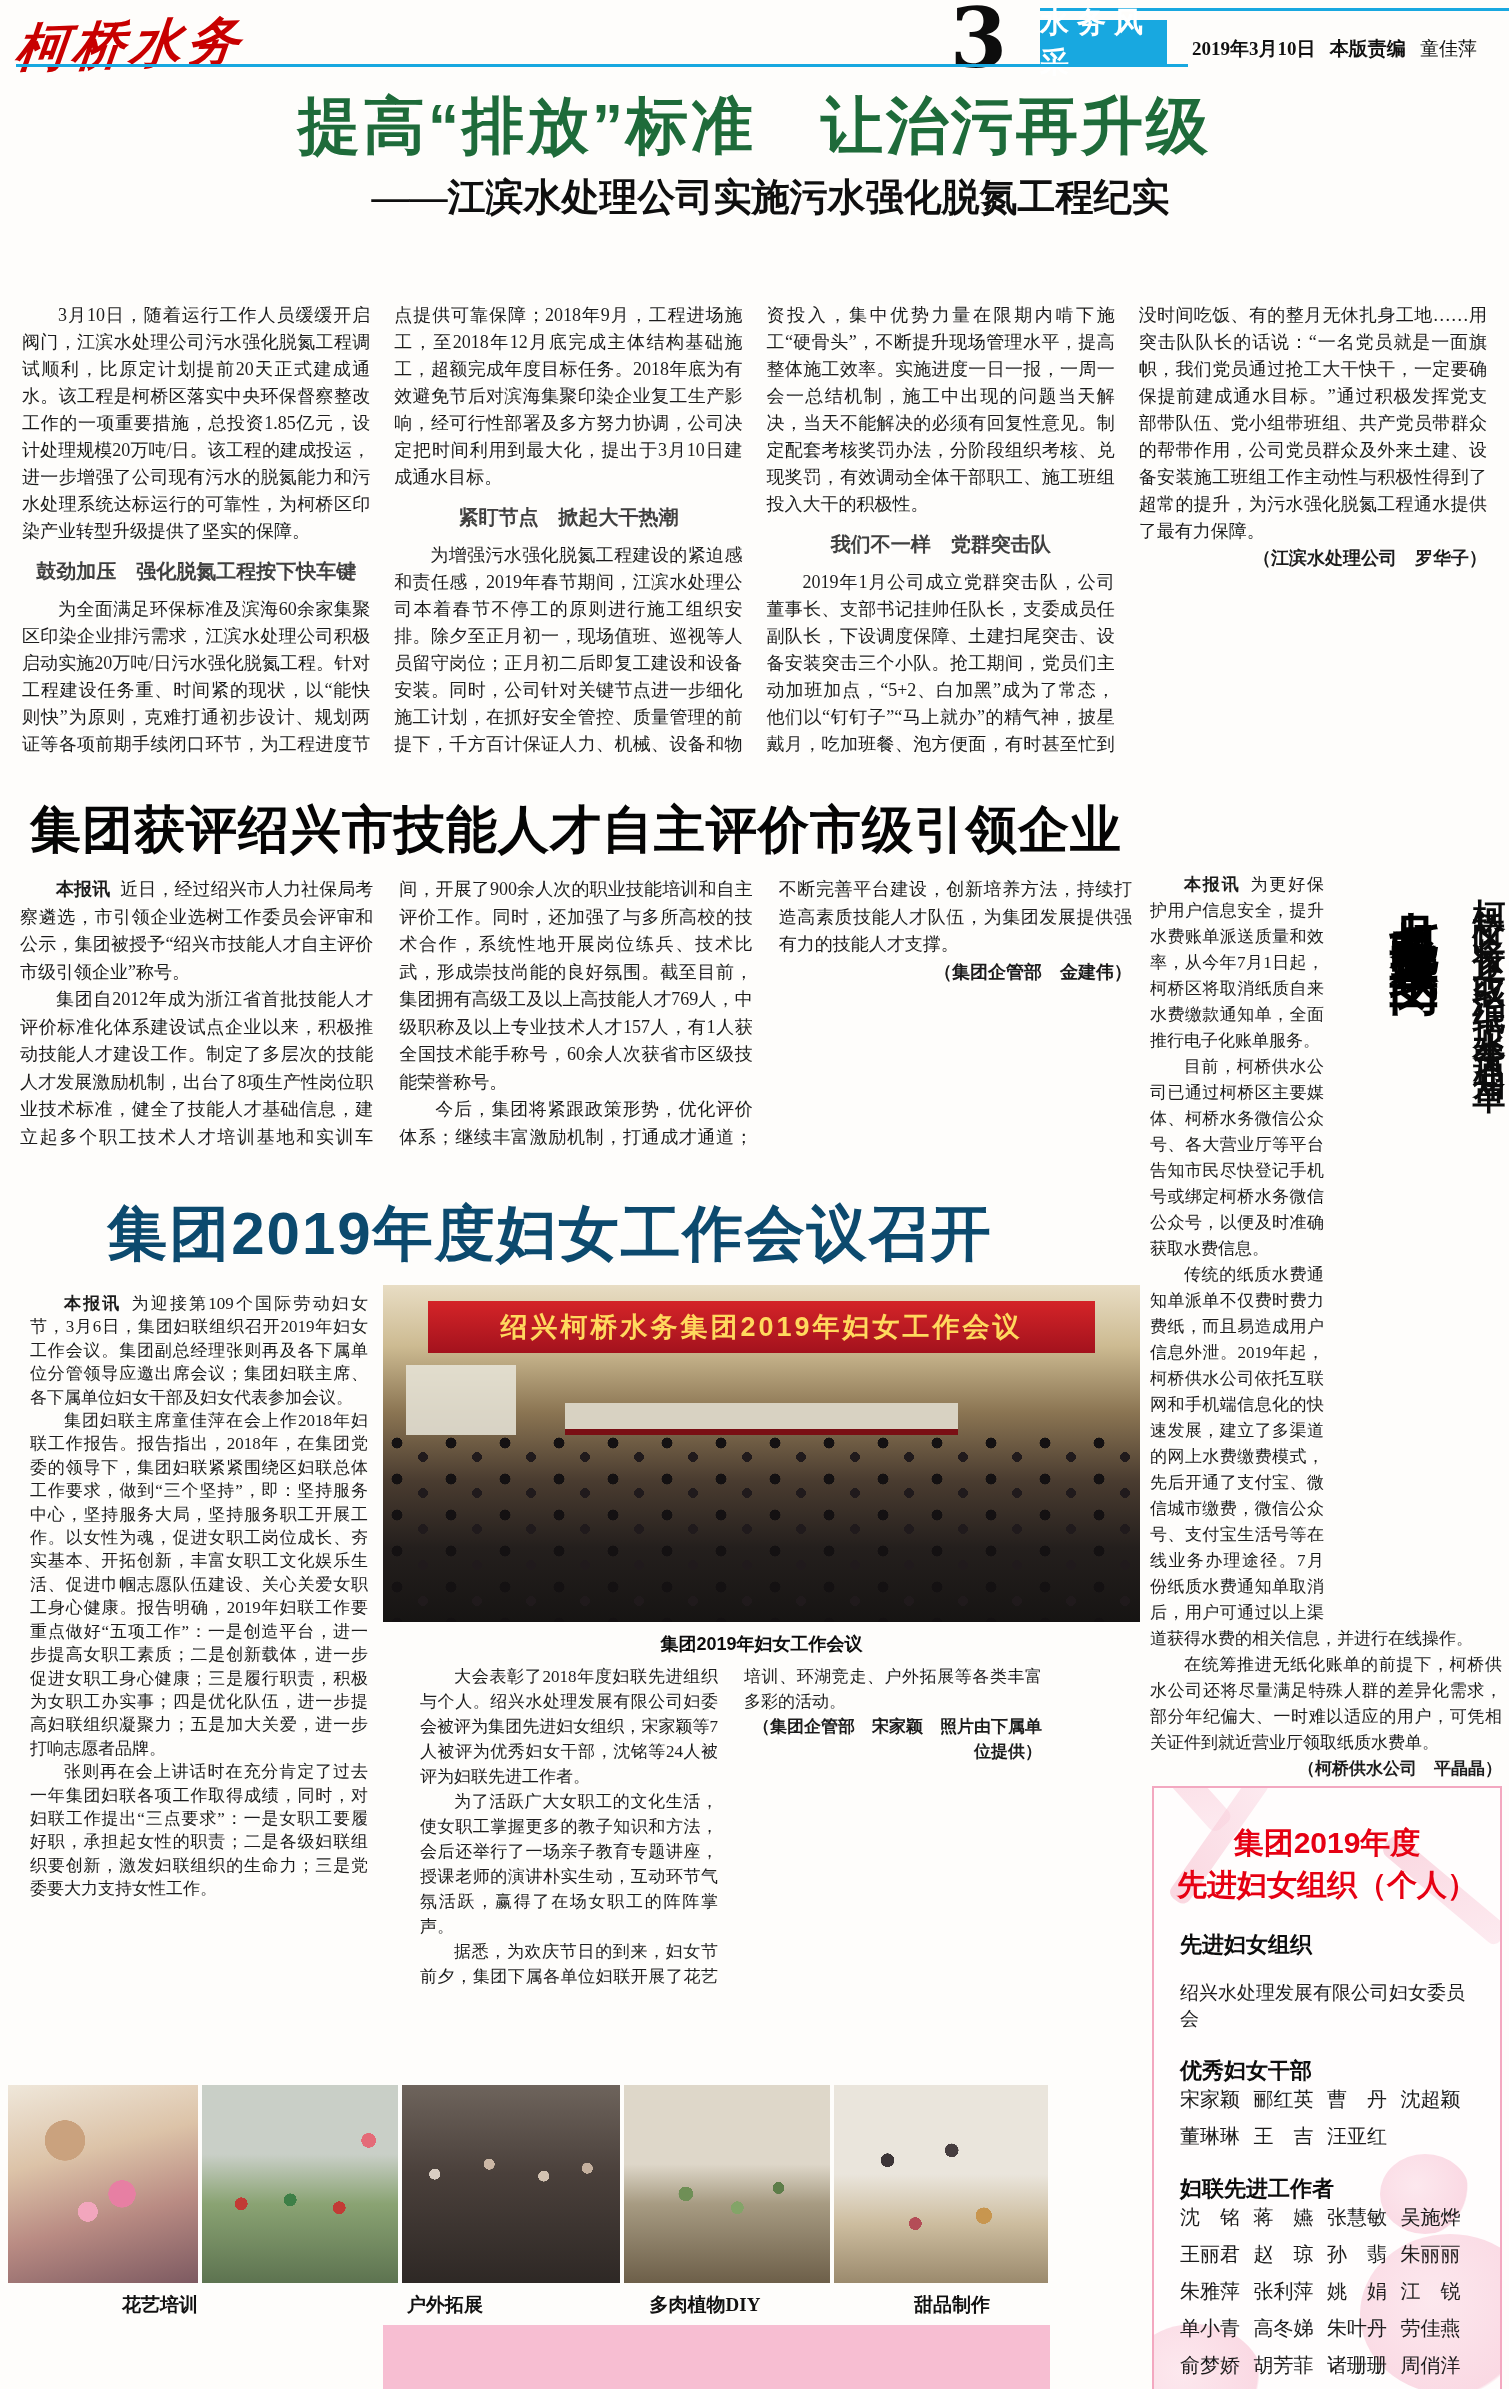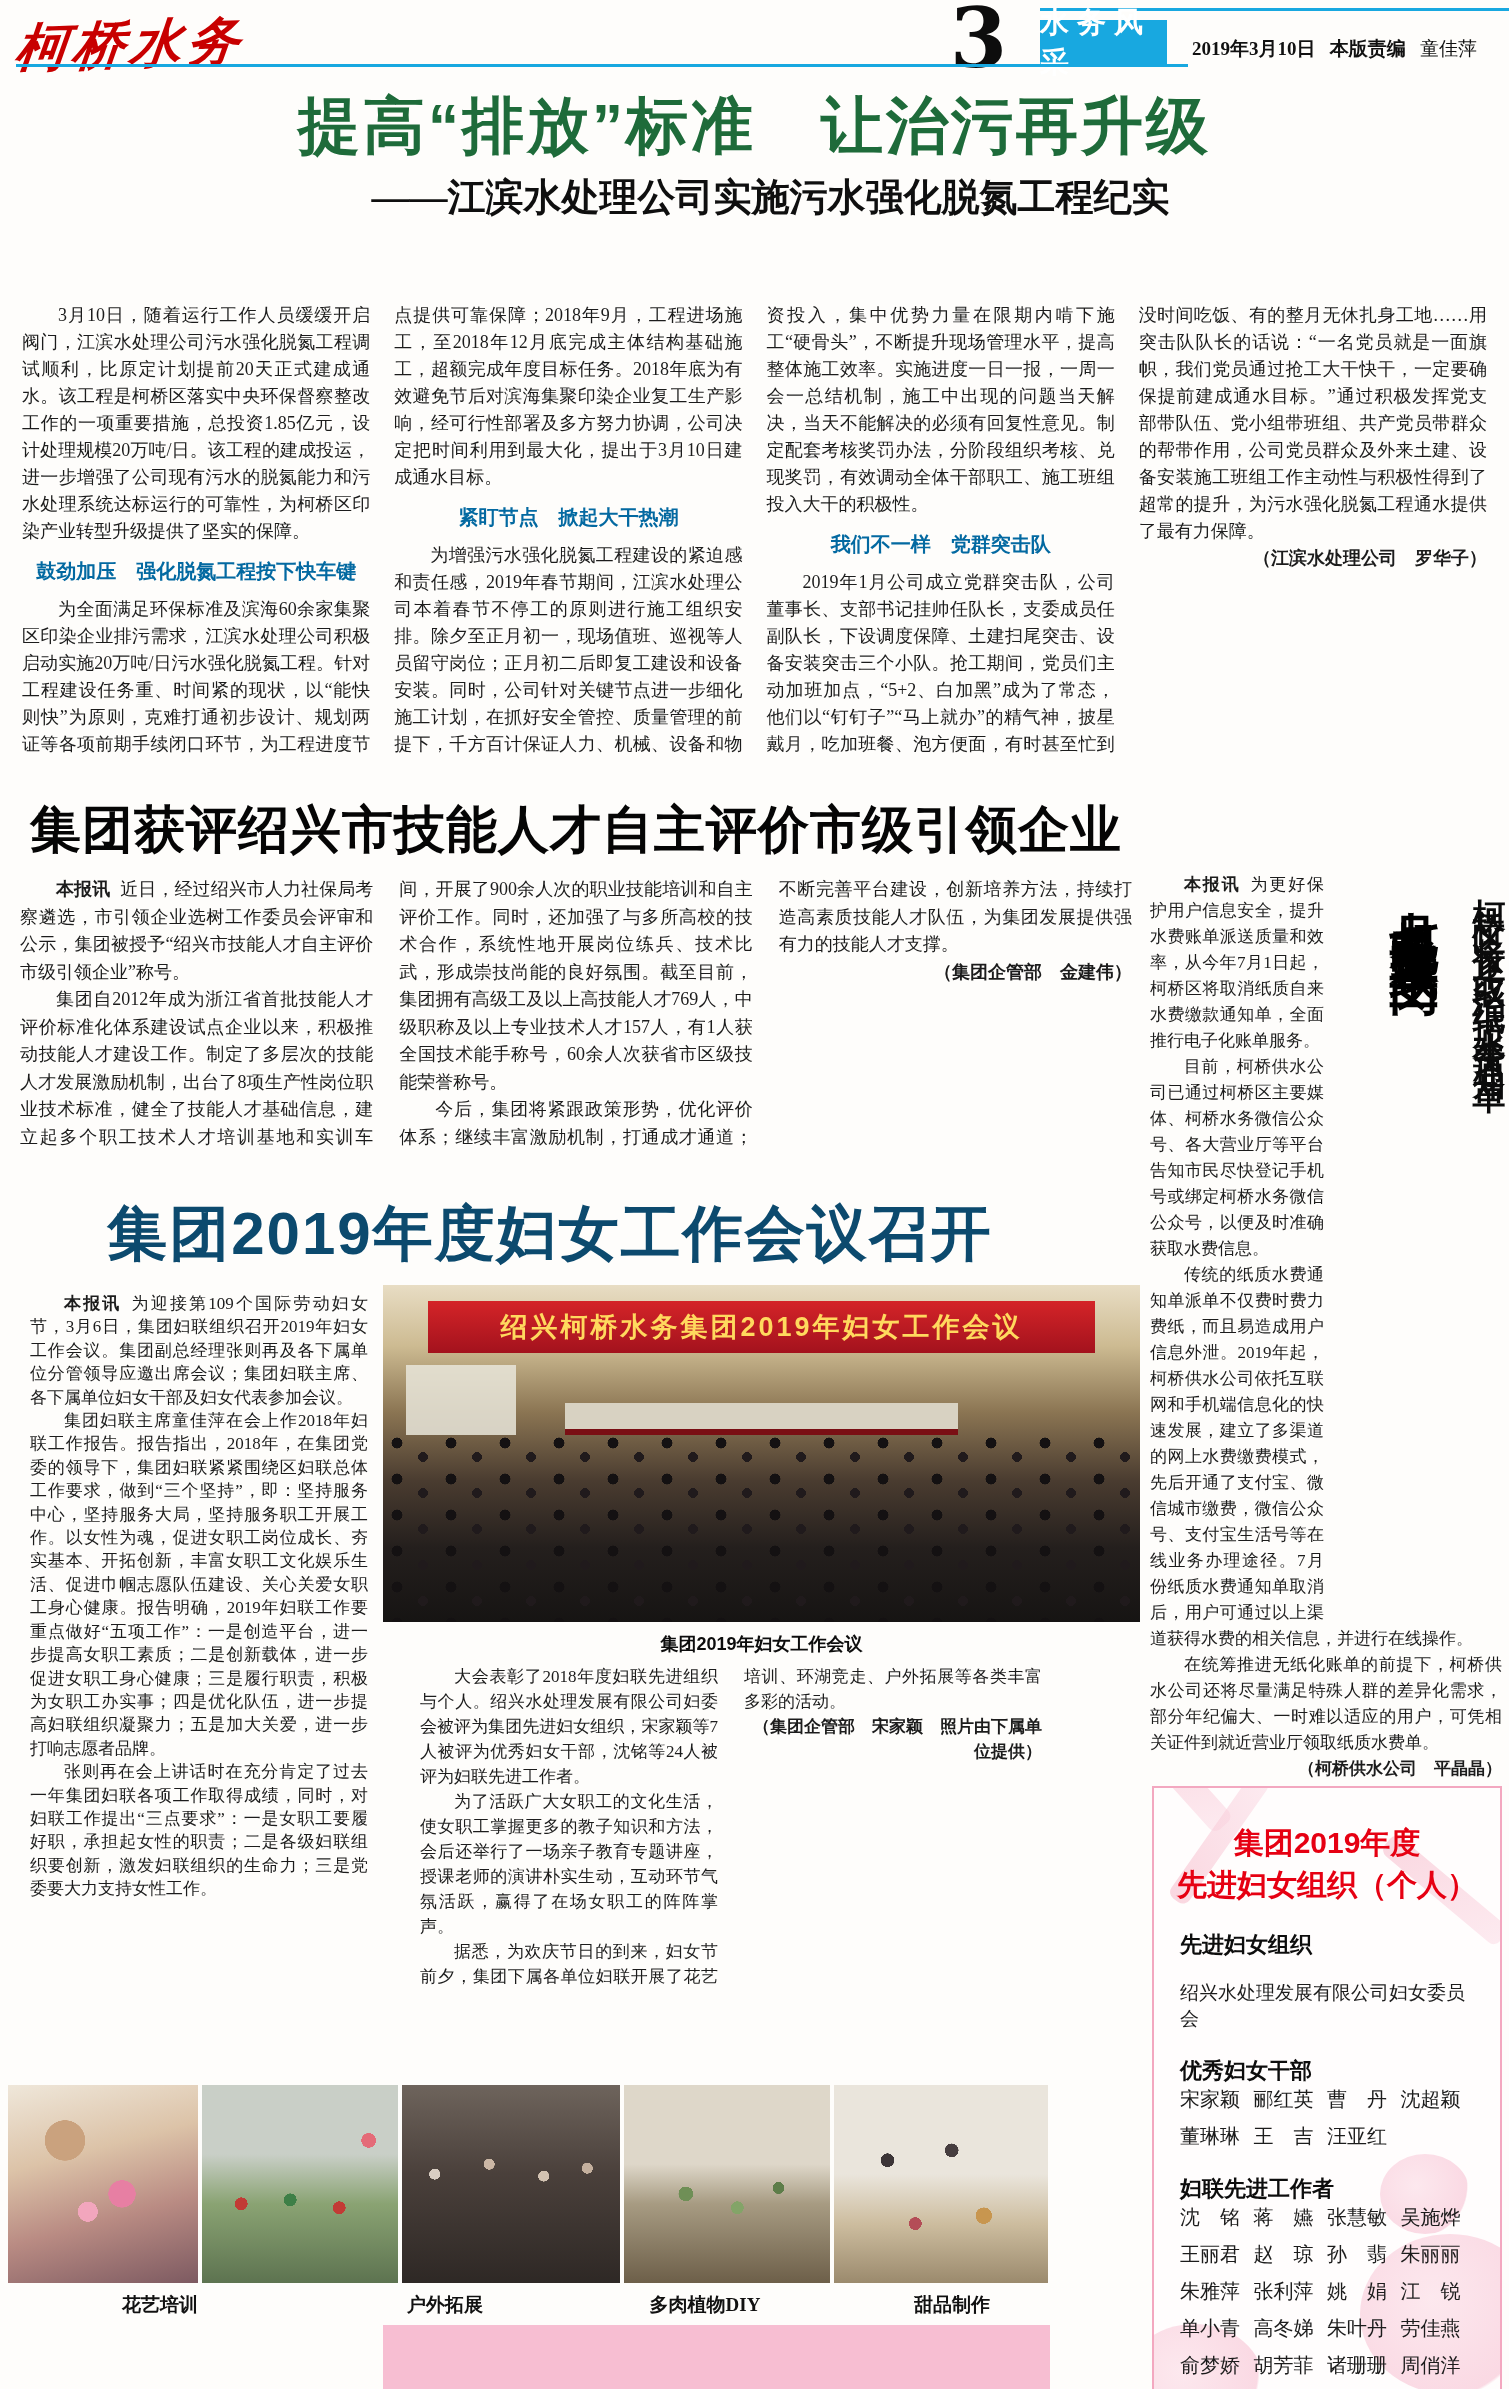--- a/index.html
+++ b/index.html
@@ -20,21 +20,21 @@
   .dateline{left:1192px;top:36px;width:312px;font-size:19px;font-weight:bold;white-space:nowrap;color:#111;}
   .dateline .ed-name{font-weight:normal;}
 
   
   .a1-head{left:0;top:84px;width:1509px;text-align:center;font-family:"Liberation Sans",sans-serif;
            font-weight:900;font-size:62px;color:#1e6b3a;letter-spacing:3px;}
   .a1-subhead{left:16px;top:172px;width:1509px;text-align:center;font-weight:bold;font-size:38px;color:#0f0f0f;}
   .a1-cols{left:22px;top:302px;width:1465px;height:460px;column-count:4;column-gap:24px;column-fill:auto;
            font-size:18px;line-height:27px;overflow:hidden;}
   .subhd{font-family:Liberation Sans, sans-serif;font-weight:bold;font-size:20px;text-align:center;
-         text-indent:0;margin:13px 0 11px;break-inside:avoid;color:#0369a1;}
+         text-indent:0;margin:13px 0 11px;break-inside:avoid;color:#404040;}
   .lead-b{font-family:"Liberation Sans",sans-serif;font-weight:bold;margin-right:10px;}
   .sig{text-align:right;text-indent:0;font-weight:600;}
 
   
   .a2-head{left:20px;top:796px;width:1112px;text-align:center;font-family:"Liberation Sans",sans-serif;
            font-weight:900;font-size:51px;letter-spacing:1px;color:#050505;}
   .a2-cols{left:20px;top:876px;width:1112px;height:298px;column-count:3;column-gap:26px;column-fill:auto;
            font-size:18px;line-height:27.5px;overflow:hidden;}
 
   

